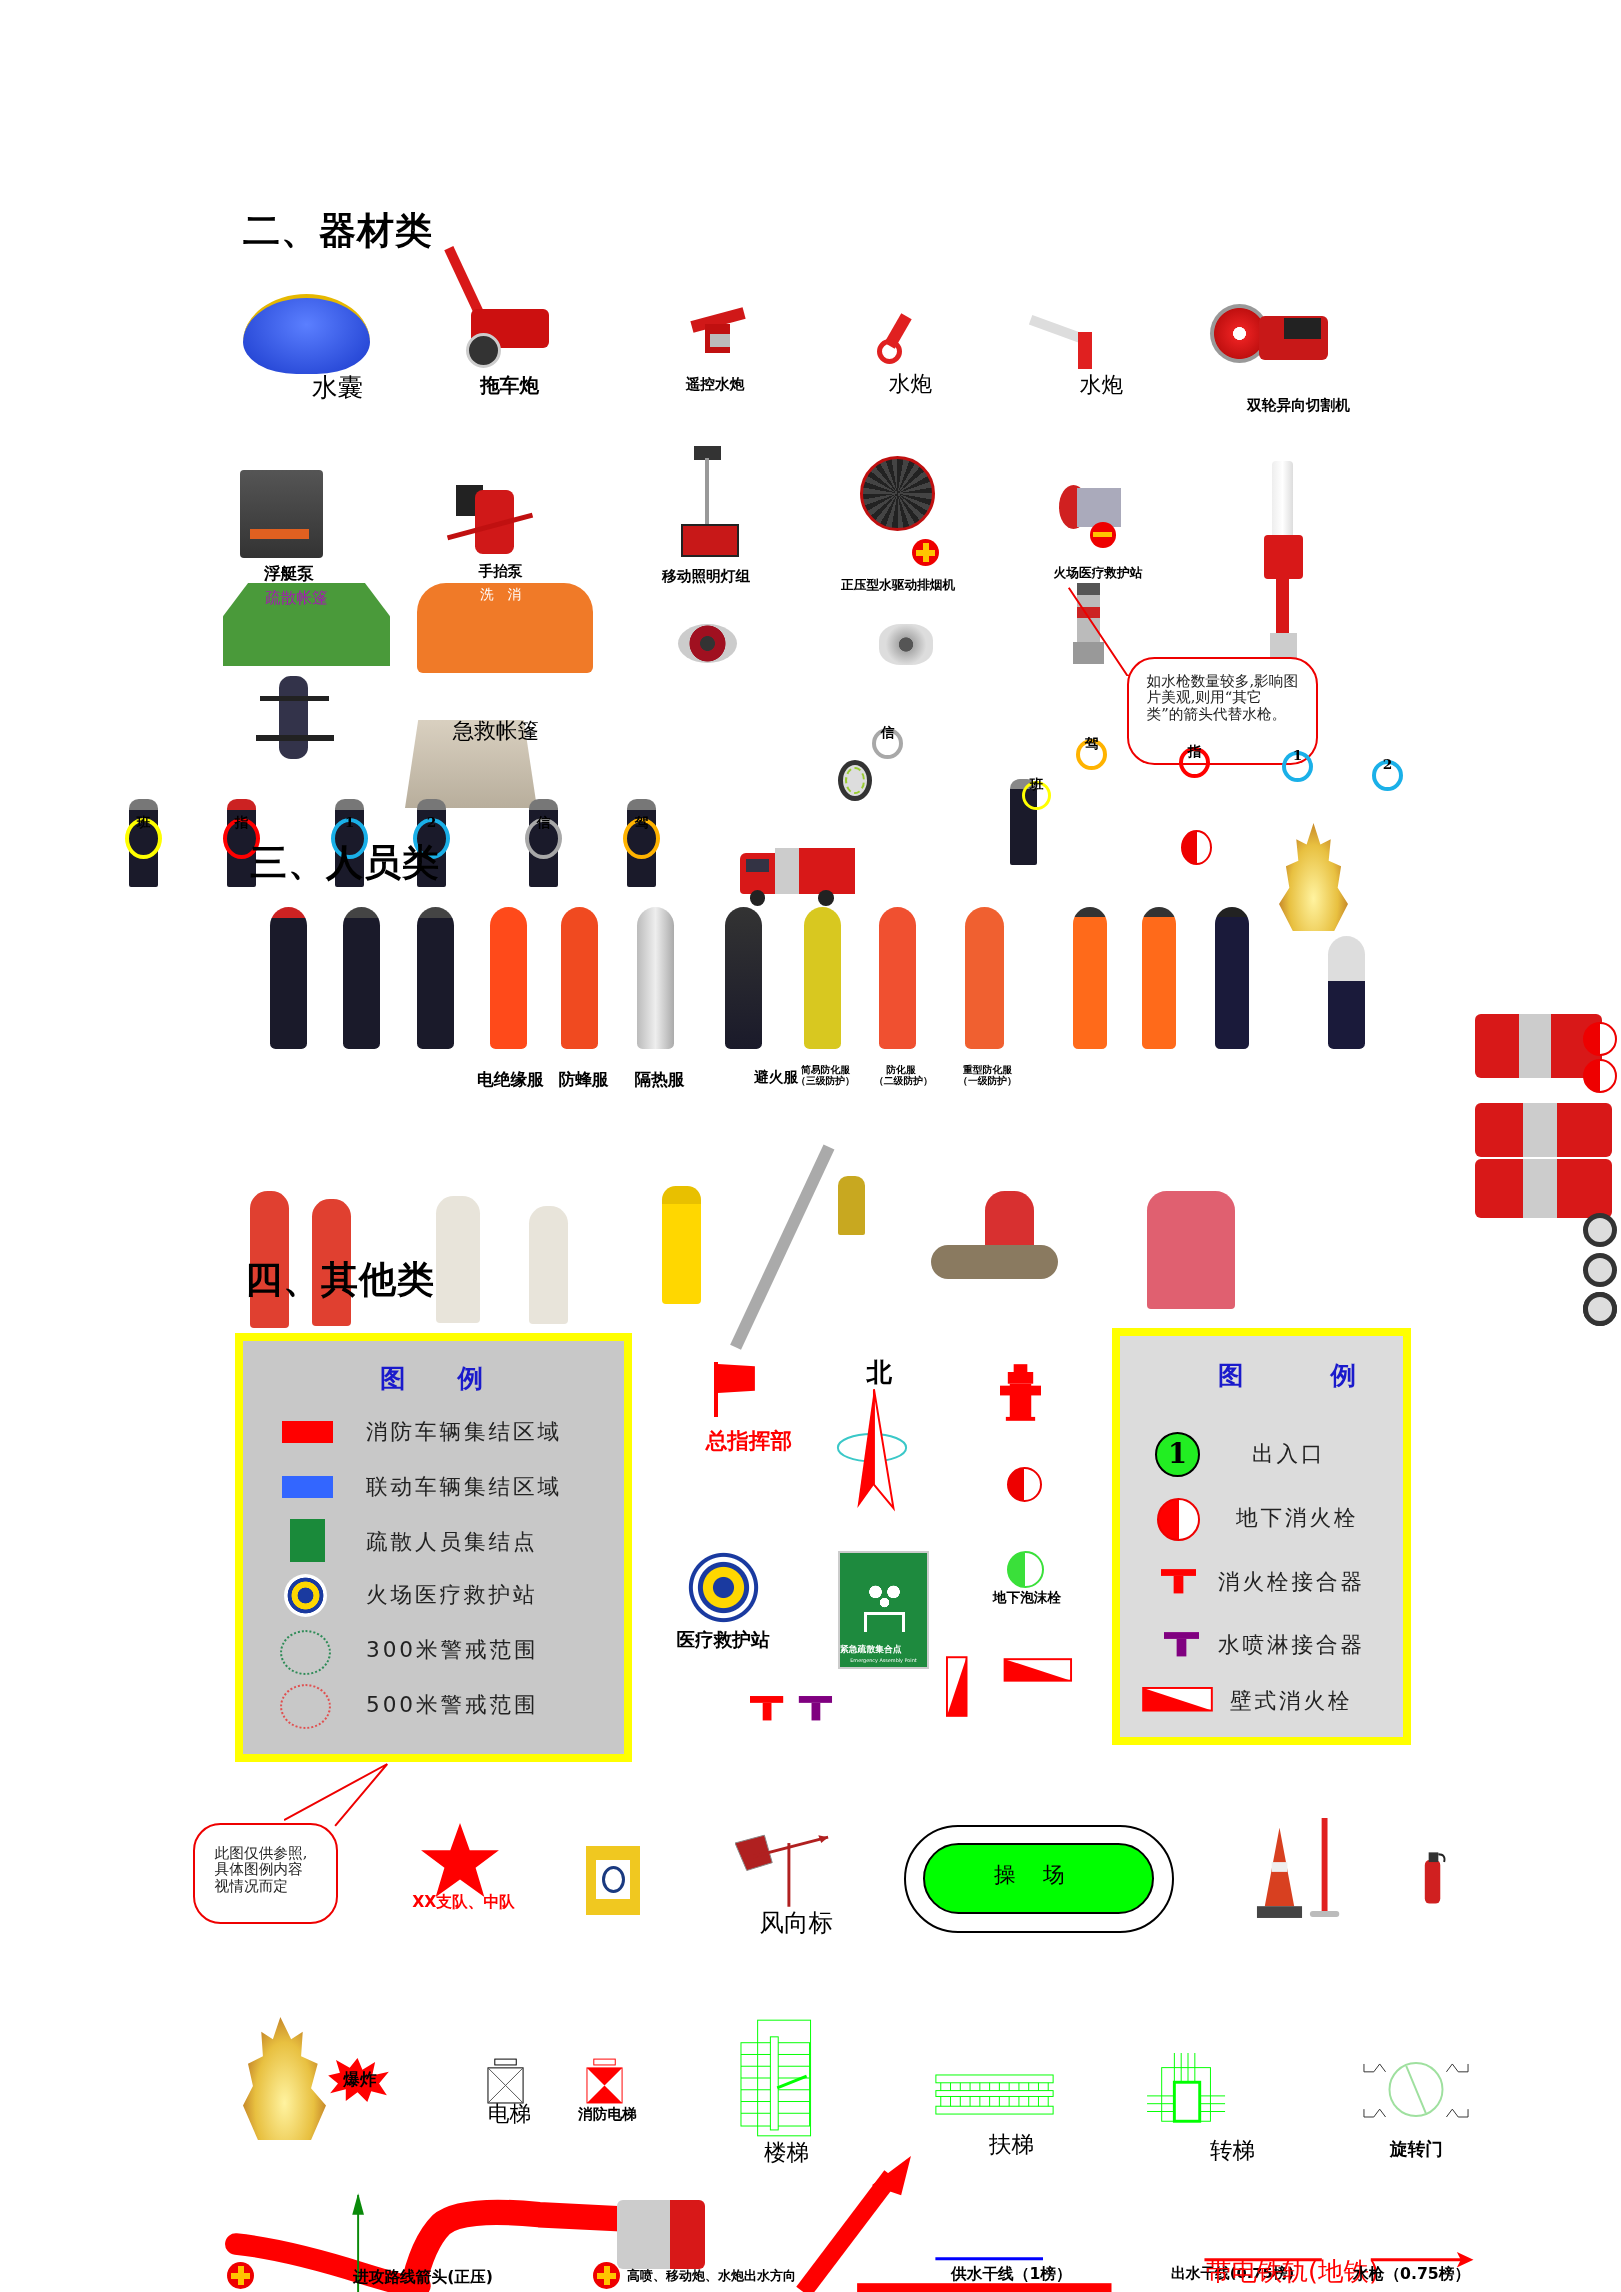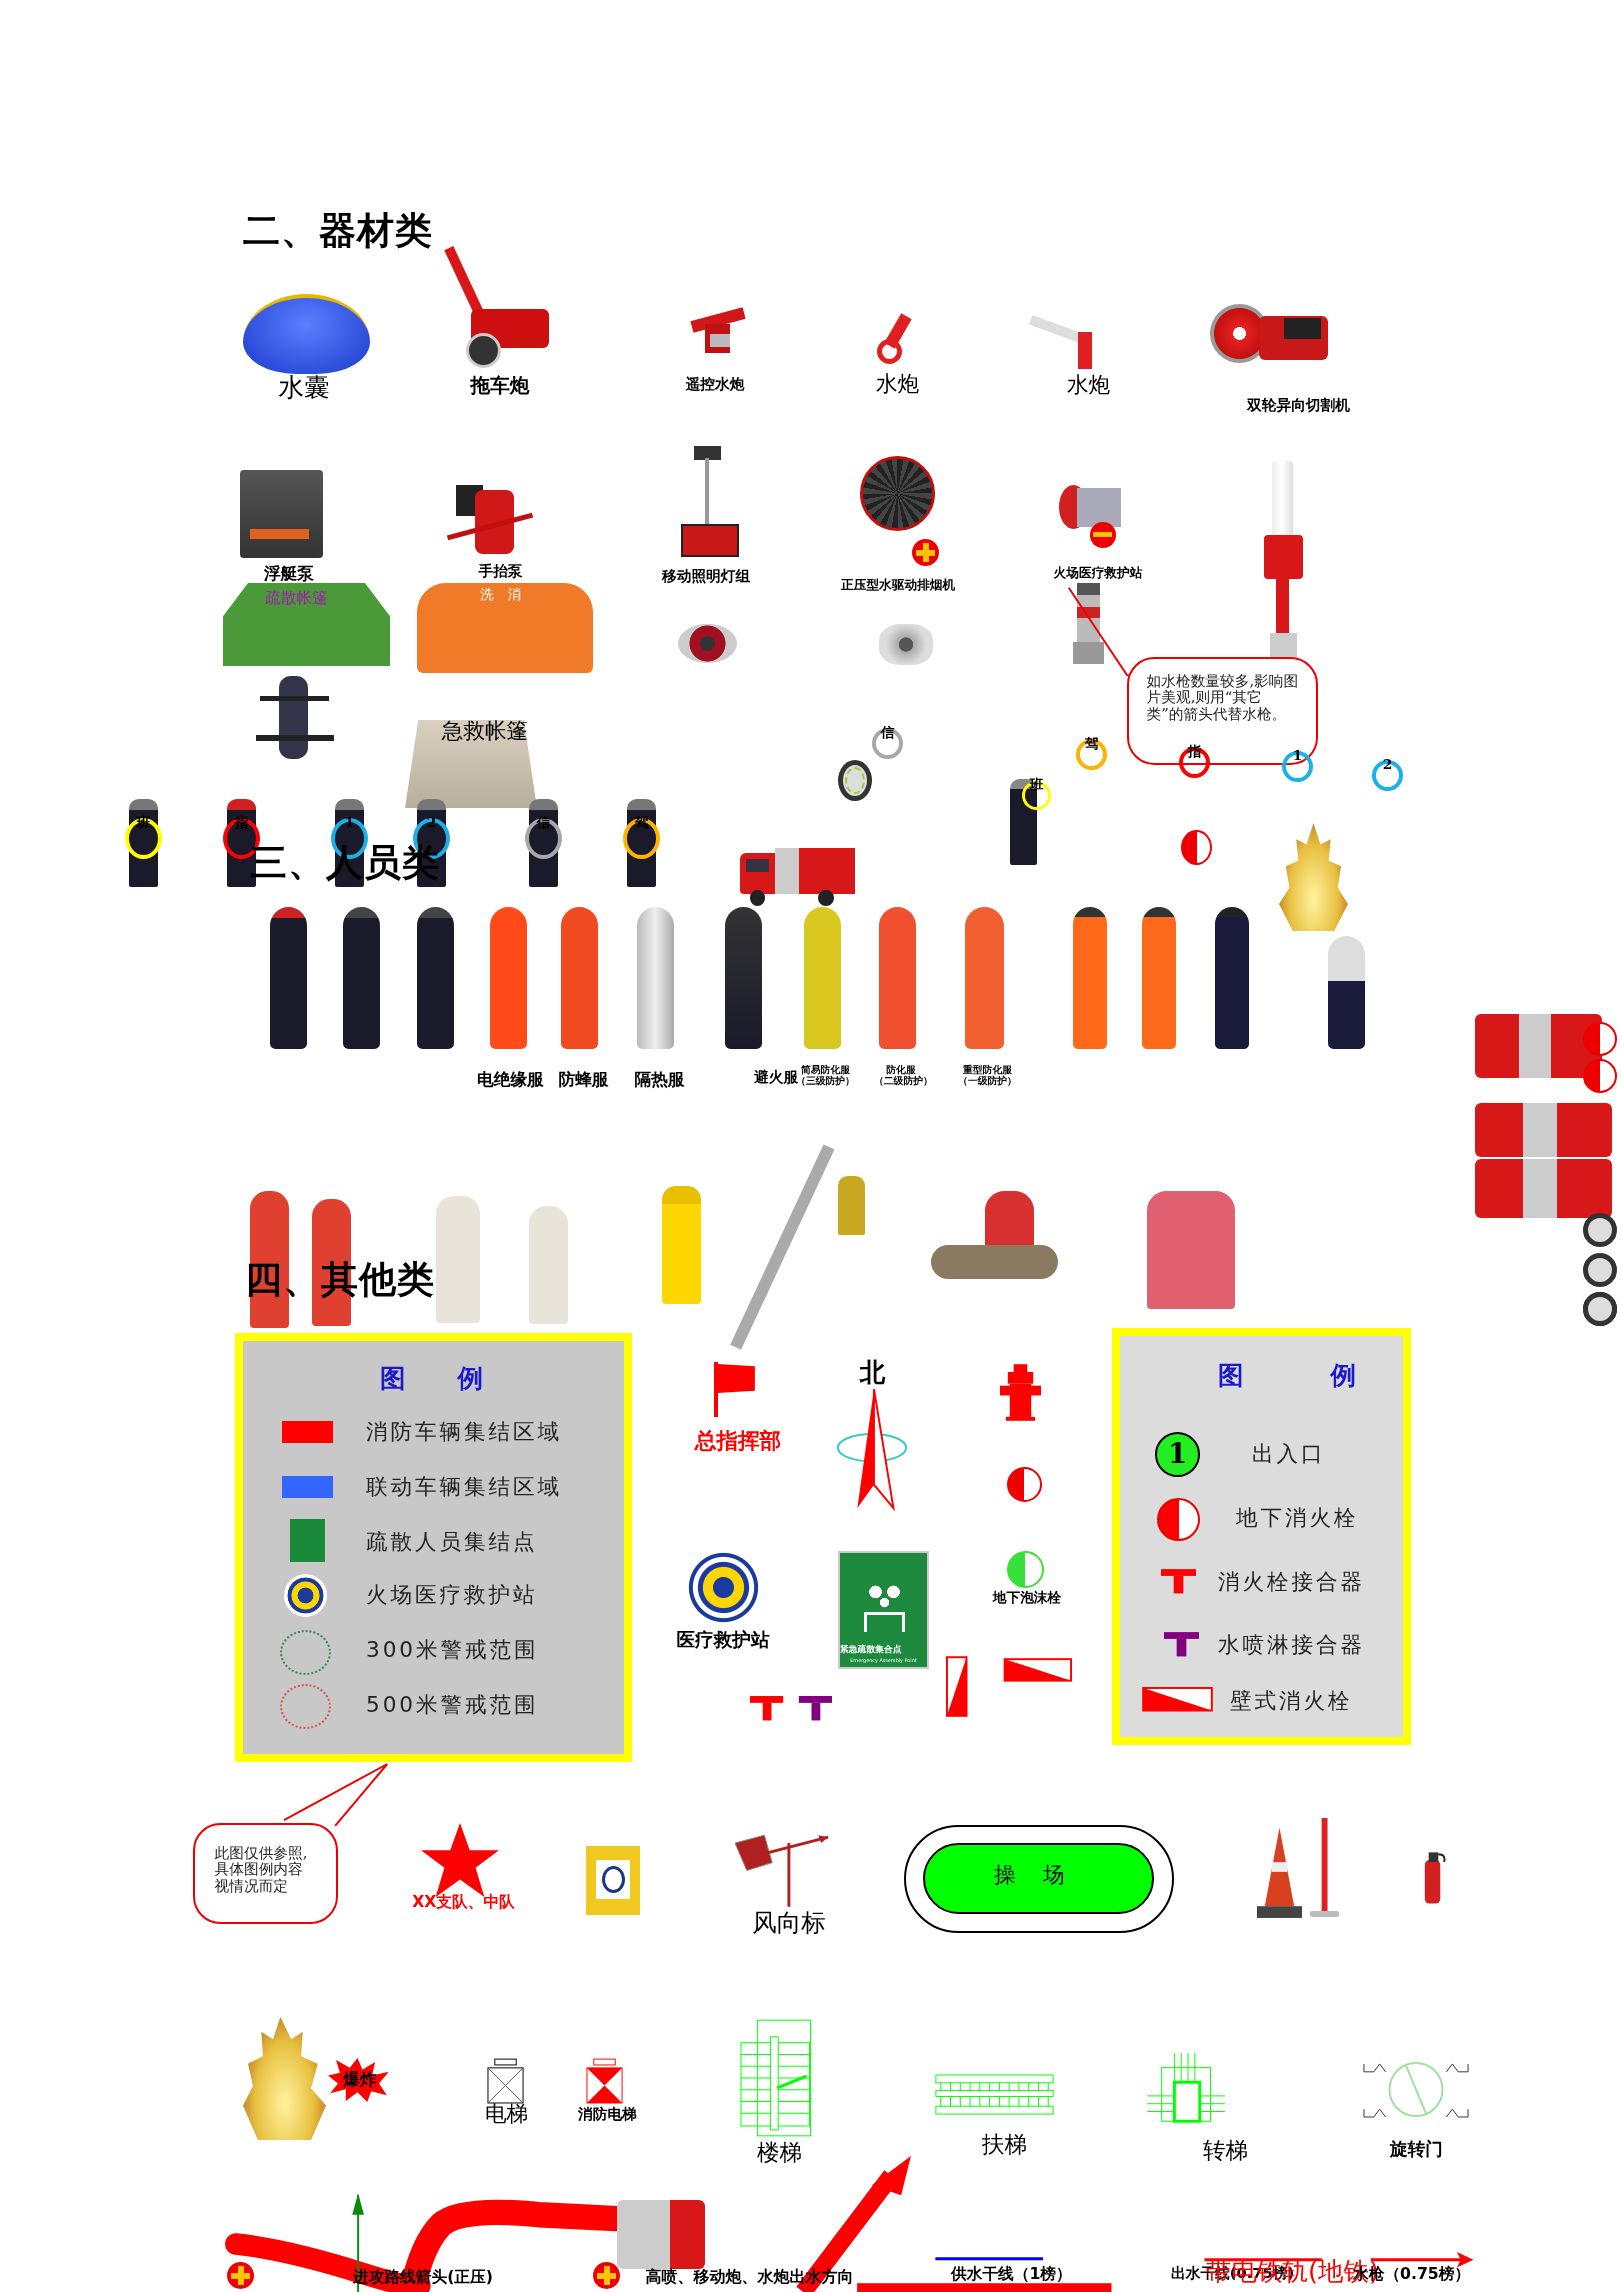--- a/index.html
+++ b/index.html
@@ -1,19 +1,19 @@
 <!DOCTYPE html>
 <html><head>
 <meta charset="utf-8">
 <style>
   html,body{margin:0;padding:0;background:#fff;}
   body{width:1621px;height:2293px;position:relative;overflow:hidden;font-family:"DejaVu Sans","Liberation Sans",sans-serif;color:#000;}
   .abs{position:absolute;}
   .sec-title{position:absolute;font-size:37px;font-weight:bold;font-family:"DejaVu Sans",sans-serif;letter-spacing:1px;}
-  .lbl{position:absolute;font-weight:bold;font-size:19.6px;text-align:center;white-space:nowrap;}
+  .lbl{position:absolute;font-weight:bold;font-size:19.6px;text-align:right;white-space:nowrap;}
   .lbl-sm{position:absolute;font-weight:bold;font-size:14.7px;text-align:center;white-space:nowrap;}
   .lbl-xs{position:absolute;font-weight:bold;font-size:9.8px;text-align:center;line-height:10.8px;white-space:nowrap;}
   .ring{position:absolute;border-radius:50%;box-sizing:border-box;background:transparent;}
   .ring span{position:absolute;left:0;right:0;top:-7.8px;text-align:center;font-weight:bold;font-size:13.7px;font-family:"DejaVu Serif",serif;}
   .person{position:absolute;}
   .legend-box{position:absolute;background:#c8c8c8;border:8.8px solid #ffff00;box-sizing:border-box;}
   .legend-box2{position:absolute;background:#dcdcdc;border:8.8px solid #ffff00;box-sizing:border-box;}
   .leg-title{position:absolute;color:#1a1acc;font-weight:bold;font-size:25.5px;letter-spacing:21.6px;}
   .leg-row{position:absolute;font-size:21.6px;color:#222;white-space:nowrap;letter-spacing:2.9px;}
   .bubble{position:absolute;border:2px solid #e00;border-radius:27.4px;background:#fff;font-family:"DejaVu Serif",serif;font-size:14.7px;line-height:16.7px;color:#222;padding:9.8px 13.7px;box-sizing:border-box;}
@@ -508,19 +508,19 @@
 <div class="abs" style="left:227px;top:2262px;width:27.4px;height:27.4px;border-radius:50%;background:#e00;">
     <div style="position:absolute;left:10.8px;top:3.9px;width:5.9px;height:19.6px;background:#ffc400;"></div>
     <div style="position:absolute;left:3.9px;top:10.8px;width:19.6px;height:5.9px;background:#ffc400;"></div>
   </div>
 <div class="lbl-sm" style="left:353px;top:2267px;width:186px;font-size:15.7px;text-align:left;">进攻路线箭头(正压)</div>
 
 <div class="abs" style="left:593px;top:2262px;width:27.4px;height:27.4px;border-radius:50%;background:#e00;">
     <div style="position:absolute;left:10.8px;top:3.9px;width:5.9px;height:19.6px;background:#ffc400;"></div>
     <div style="position:absolute;left:3.9px;top:10.8px;width:19.6px;height:5.9px;background:#ffc400;"></div>
   </div>
-<div class="lbl-sm" style="left:627px;top:2267px;width:245px;font-size:16px;text-align:center;">高喷、移动炮、水炮出水方向</div>
+<div class="lbl-sm" style="left:627px;top:2267px;width:245px;font-size:13px;text-align:left;">高喷、移动炮、水炮出水方向</div>
 
 <div class="lbl-sm" style="left:951px;top:2264px;width:108px;font-size:15.7px;">供水干线（1榜）</div>
 <div class="lbl-sm" style="left:1171px;top:2264px;width:118px;font-size:14.7px;text-align:left;">出水干线(0.75榜)</div>
 <div class="abs" style="left:1206px;top:2254px;color:#f00;font-size:25.5px;white-space:nowrap;">带电铁轨(地铁)</div>
 <div class="lbl-sm" style="left:1353px;top:2264px;width:127px;font-size:15.7px;text-align:left;">水枪（0.75榜）</div>
 
 
 </body></html>

